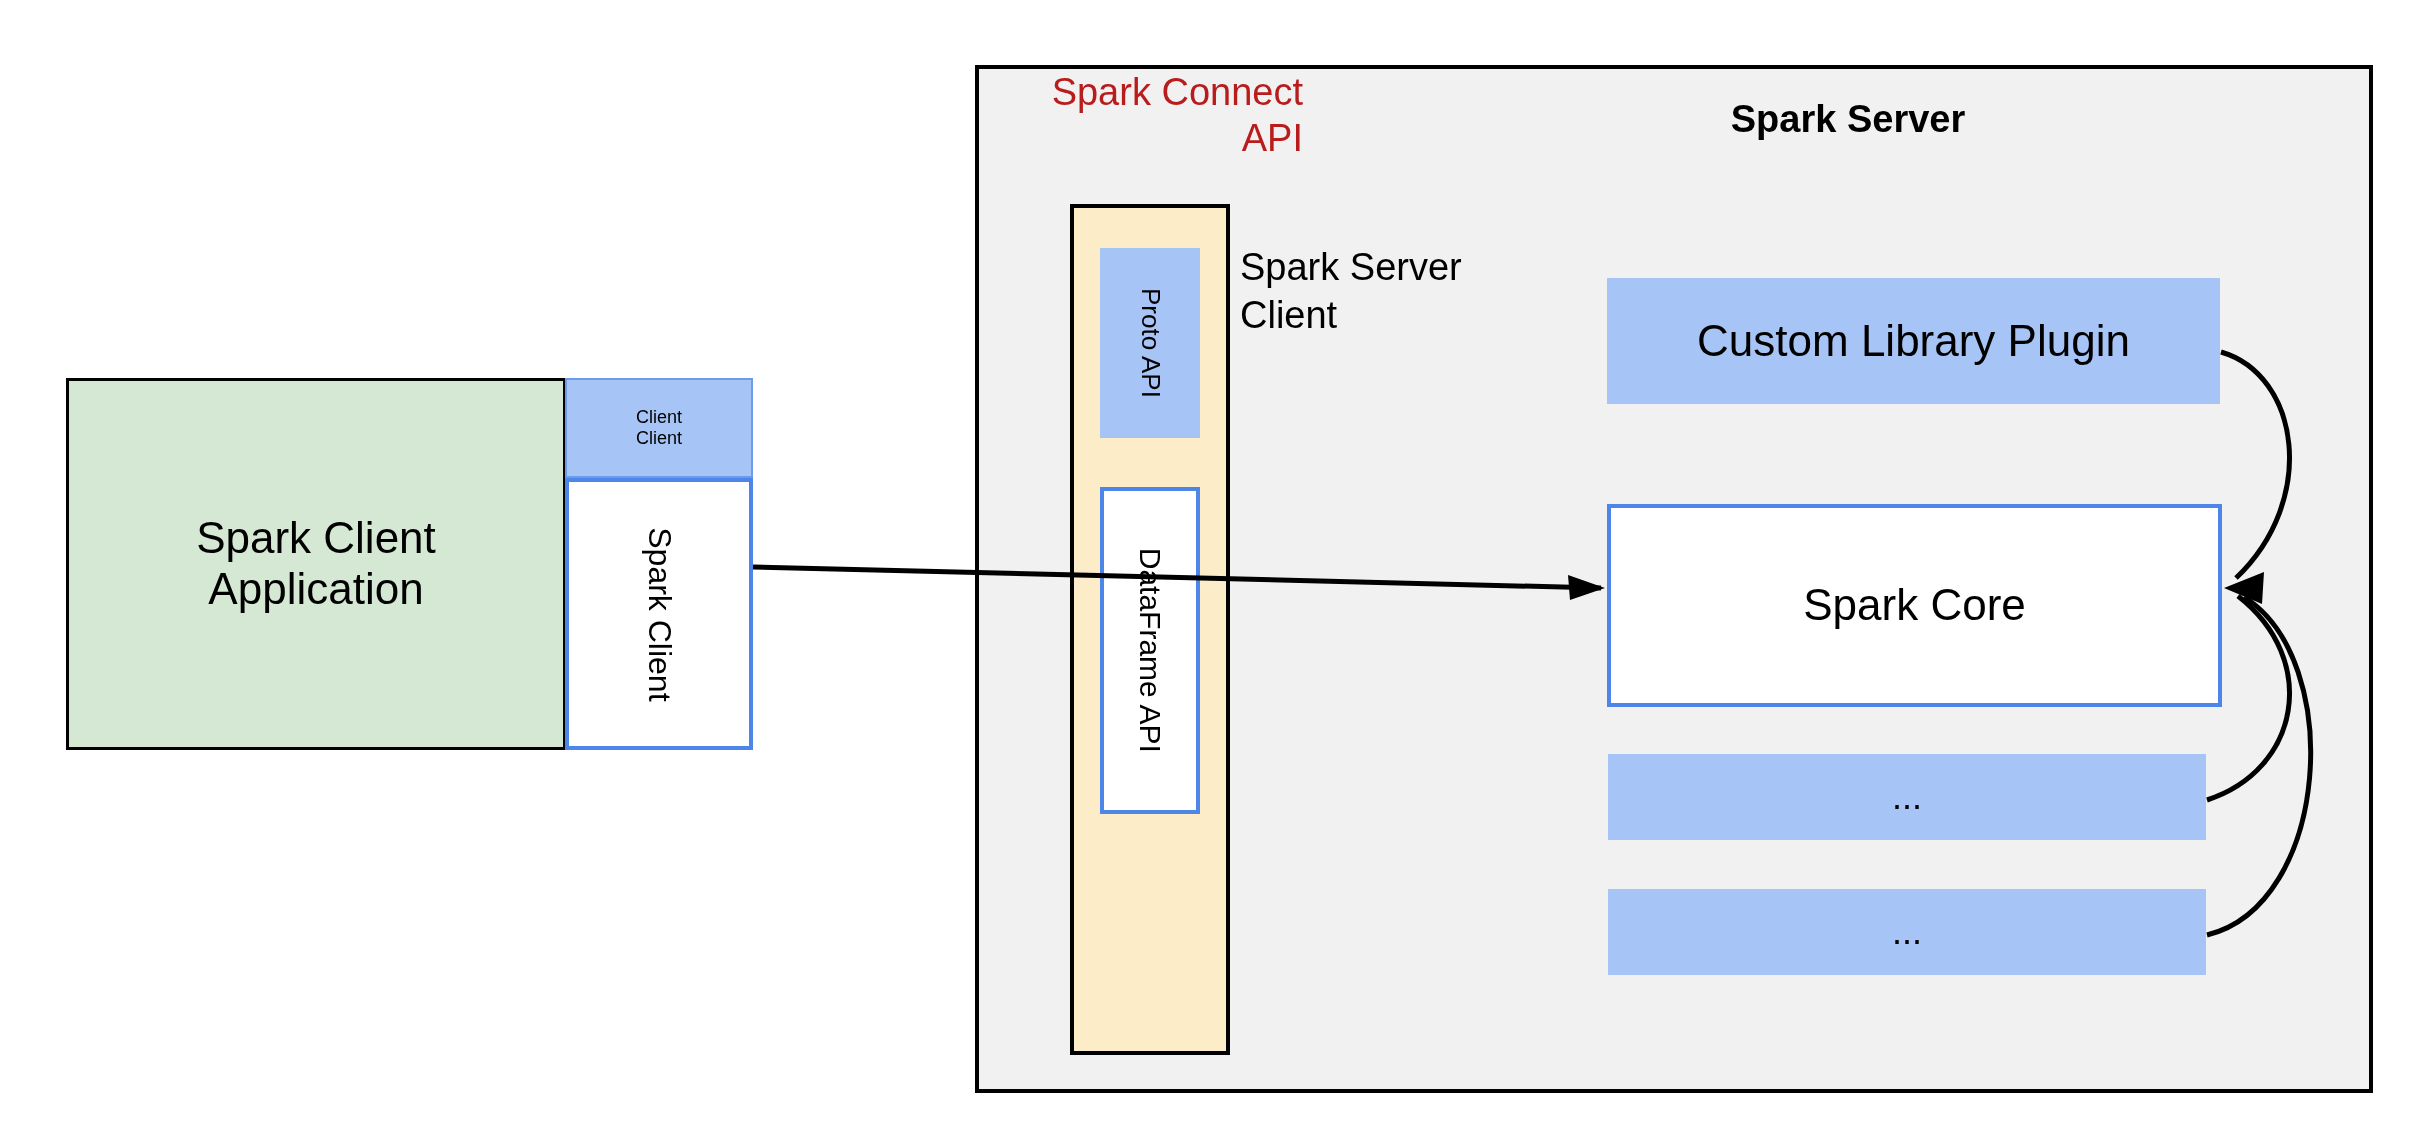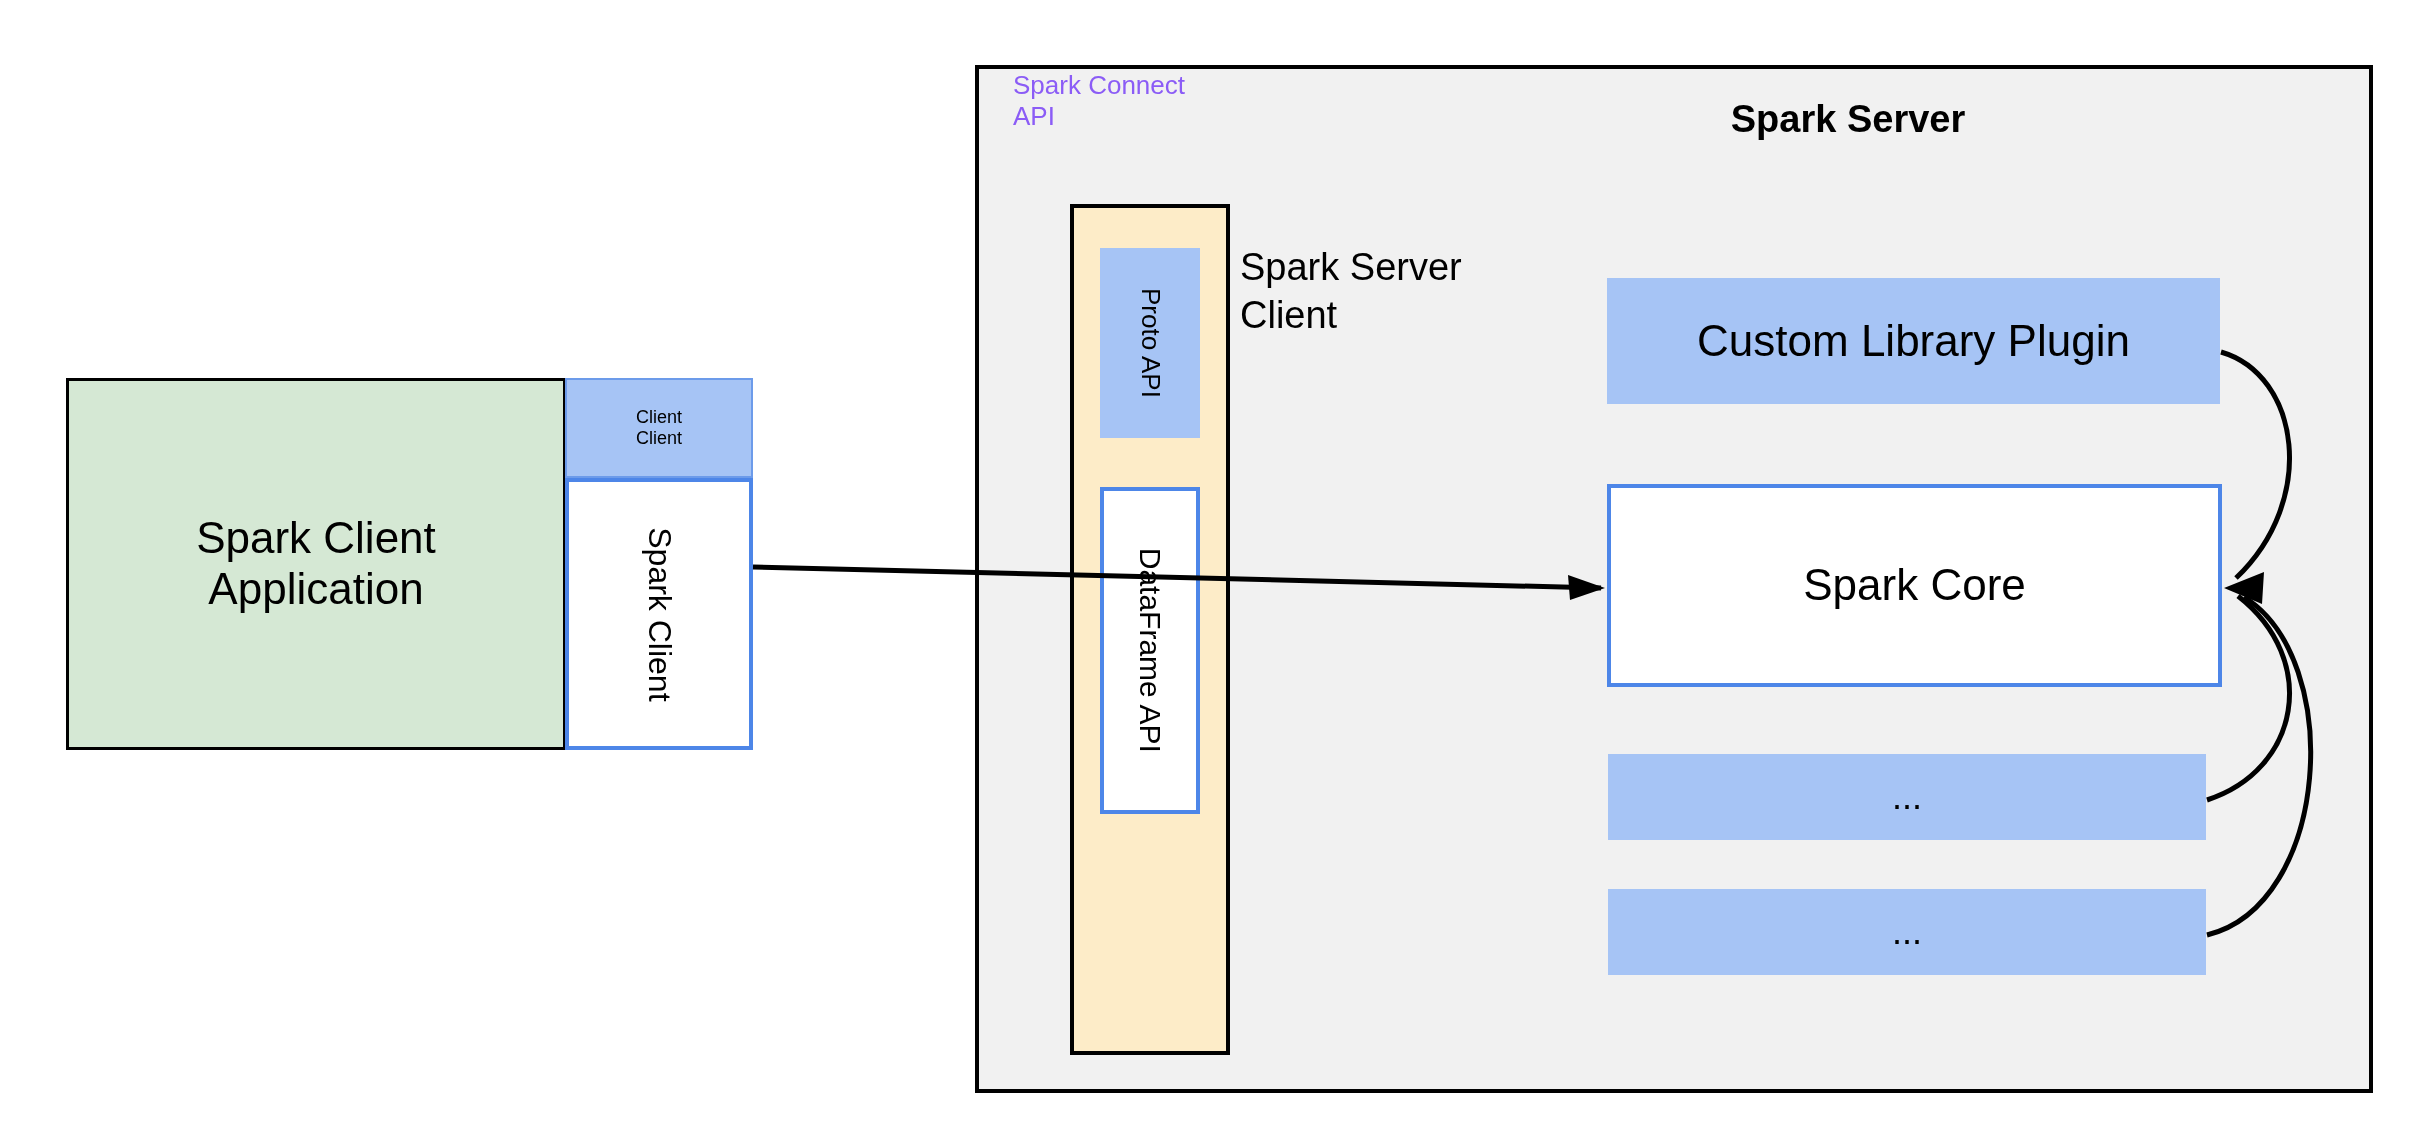--- a/index.html
+++ b/index.html
@@ -76,24 +76,24 @@
     background: #f1f1f1;
     border: 4px solid #000000;
     display: block;
   }
 
   #spark-connect-api-label {
     left: 1013px;
     top: 68px;
     width: 290px;
     height: 90px;
-    font-size: 26px;
-    display: block;
-    text-align: left;
-    color: #8b5cf6;
+    font-size: 38px;
+    display: block;
+    text-align: right;
+    color: #b91c1c;
     line-height: 1.2;
     padding-top: 2px;
   }
 
   #spark-server-title {
     left: 1688px;
     top: 94px;
     width: 320px;
     height: 52px;
     font-size: 38px;
@@ -154,21 +154,21 @@
     left: 1607px;
     top: 278px;
     width: 613px;
     height: 126px;
     background: #a6c4f5;
     font-size: 44px;
   }
 
   #spark-core {
     left: 1607px;
-    top: 484px;
+    top: 504px;
     width: 615px;
     height: 203px;
     background: #ffffff;
     border: 4px solid #4d86e8;
     font-size: 44px;
   }
 
   #ellipsis-1 {
     left: 1608px;
     top: 754px;

